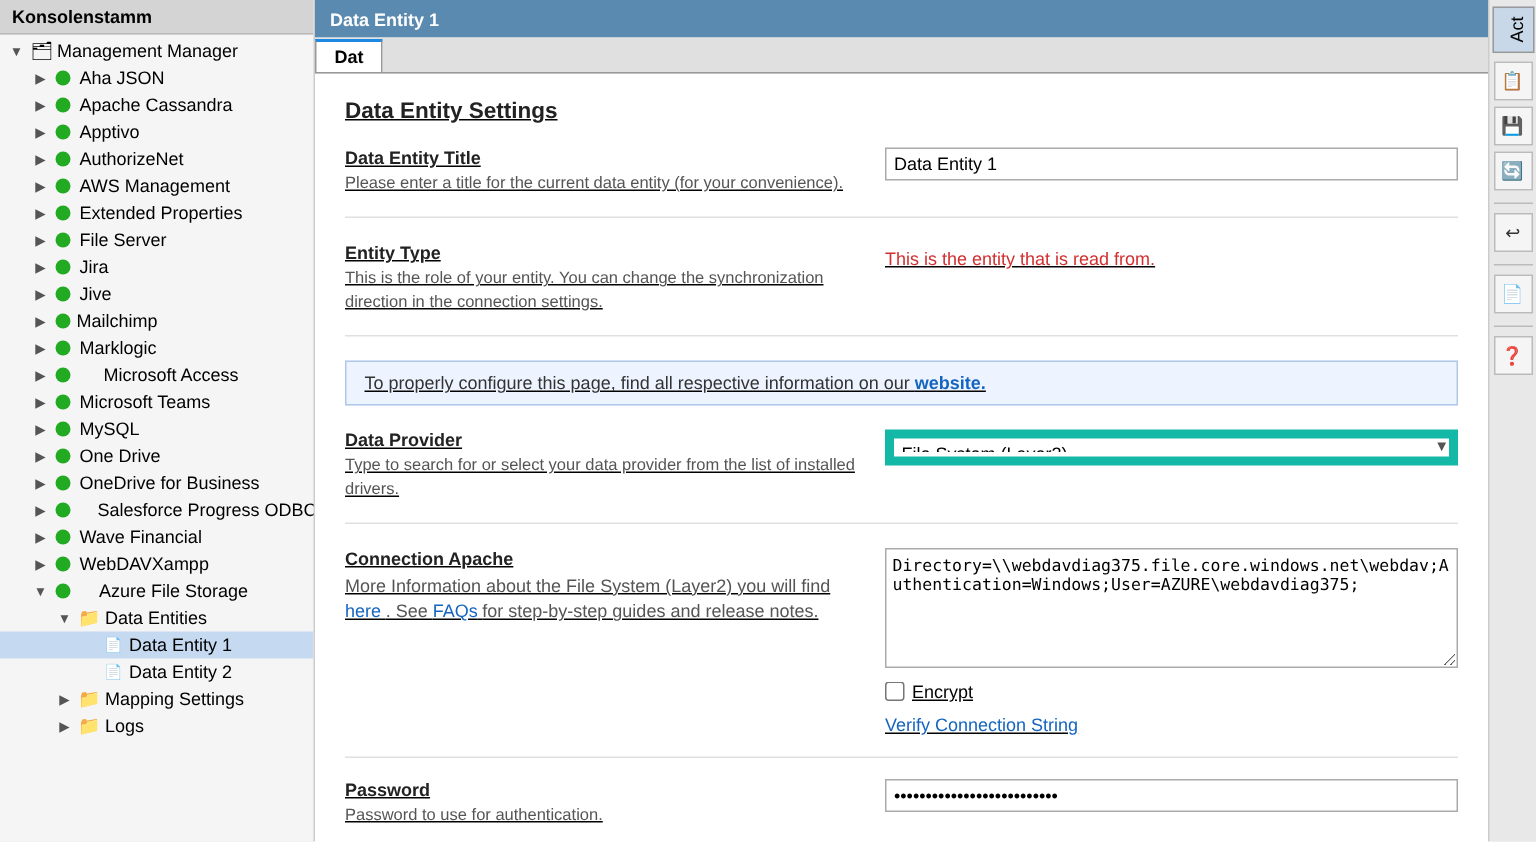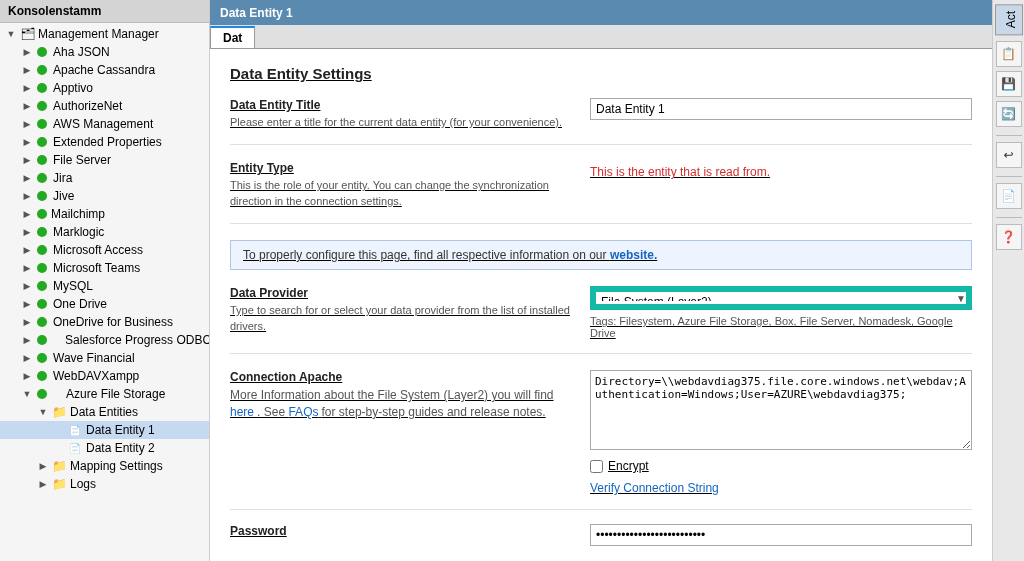--- a/index.html
+++ b/index.html
@@ -348,21 +348,21 @@
 
     <div class="tree-item" style="padding-left:20px;">
       <span class="expand-btn">▶</span>
       <span class="green-dot"></span>
       <span class="item-label" style="margin-left:3px;">Marklogic</span>
     </div>
 
     <div class="tree-item" style="padding-left:20px;">
       <span class="expand-btn">▶</span>
       <span class="green-dot"></span>
-      <span class="item-label" style="margin-left:3px;">Microsoft Access</span>
+      <span class="item-label" style="margin-left:19px;">Microsoft Access</span>
     </div>
 
     <div class="tree-item" style="padding-left:20px;">
       <span class="expand-btn">▶</span>
       <span class="green-dot"></span>
       <span class="item-label" style="margin-left:3px;">Microsoft Teams</span>
     </div>
 
     <div class="tree-item" style="padding-left:20px;">
       <span class="expand-btn">▶</span>
@@ -489,21 +489,20 @@
         <div class="form-right">
           <div class="select-wrapper">
             <select class="form-select">
               <option>File System (Layer2)</option>
               <option>SQL Server</option>
               <option>SharePoint</option>
               <option>Azure Blob Storage</option>
             </select>
             <span class="select-arrow">▼</span>
           </div>
-          <div class="tags-text">Tags: Filesystem, Azure File Storage, Box, File Server, Nomadesk, Google Drive</div>
         </div>
       </div>
 
       <div class="form-section connection-string-section">
         <div class="form-left">
           <div class="form-label">Connection Apache</div>
           <div class="form-desc">
             <span>More Information about the File System (Layer2) you will find </span>
             <a href="#">here</a>
             <span>. See </span>
@@ -517,20 +516,21 @@
             <input type="checkbox" style="">
             <label>Encrypt</label>
           </div>
           <a href="#" class="verify-link">Verify Connection String</a>
         </div>
       </div>
 
       <div class="form-section">
         <div class="form-left">
           <div class="form-label">Password</div>
+          <div class="form-desc">Password to use for authentication.</div>
         </div>
         <div class="form-right">
           <input type="password" class="password-input" value="password123456789012345678" style="">
         </div>
       </div>
 
     </div>
   </div>
 </div>
 

